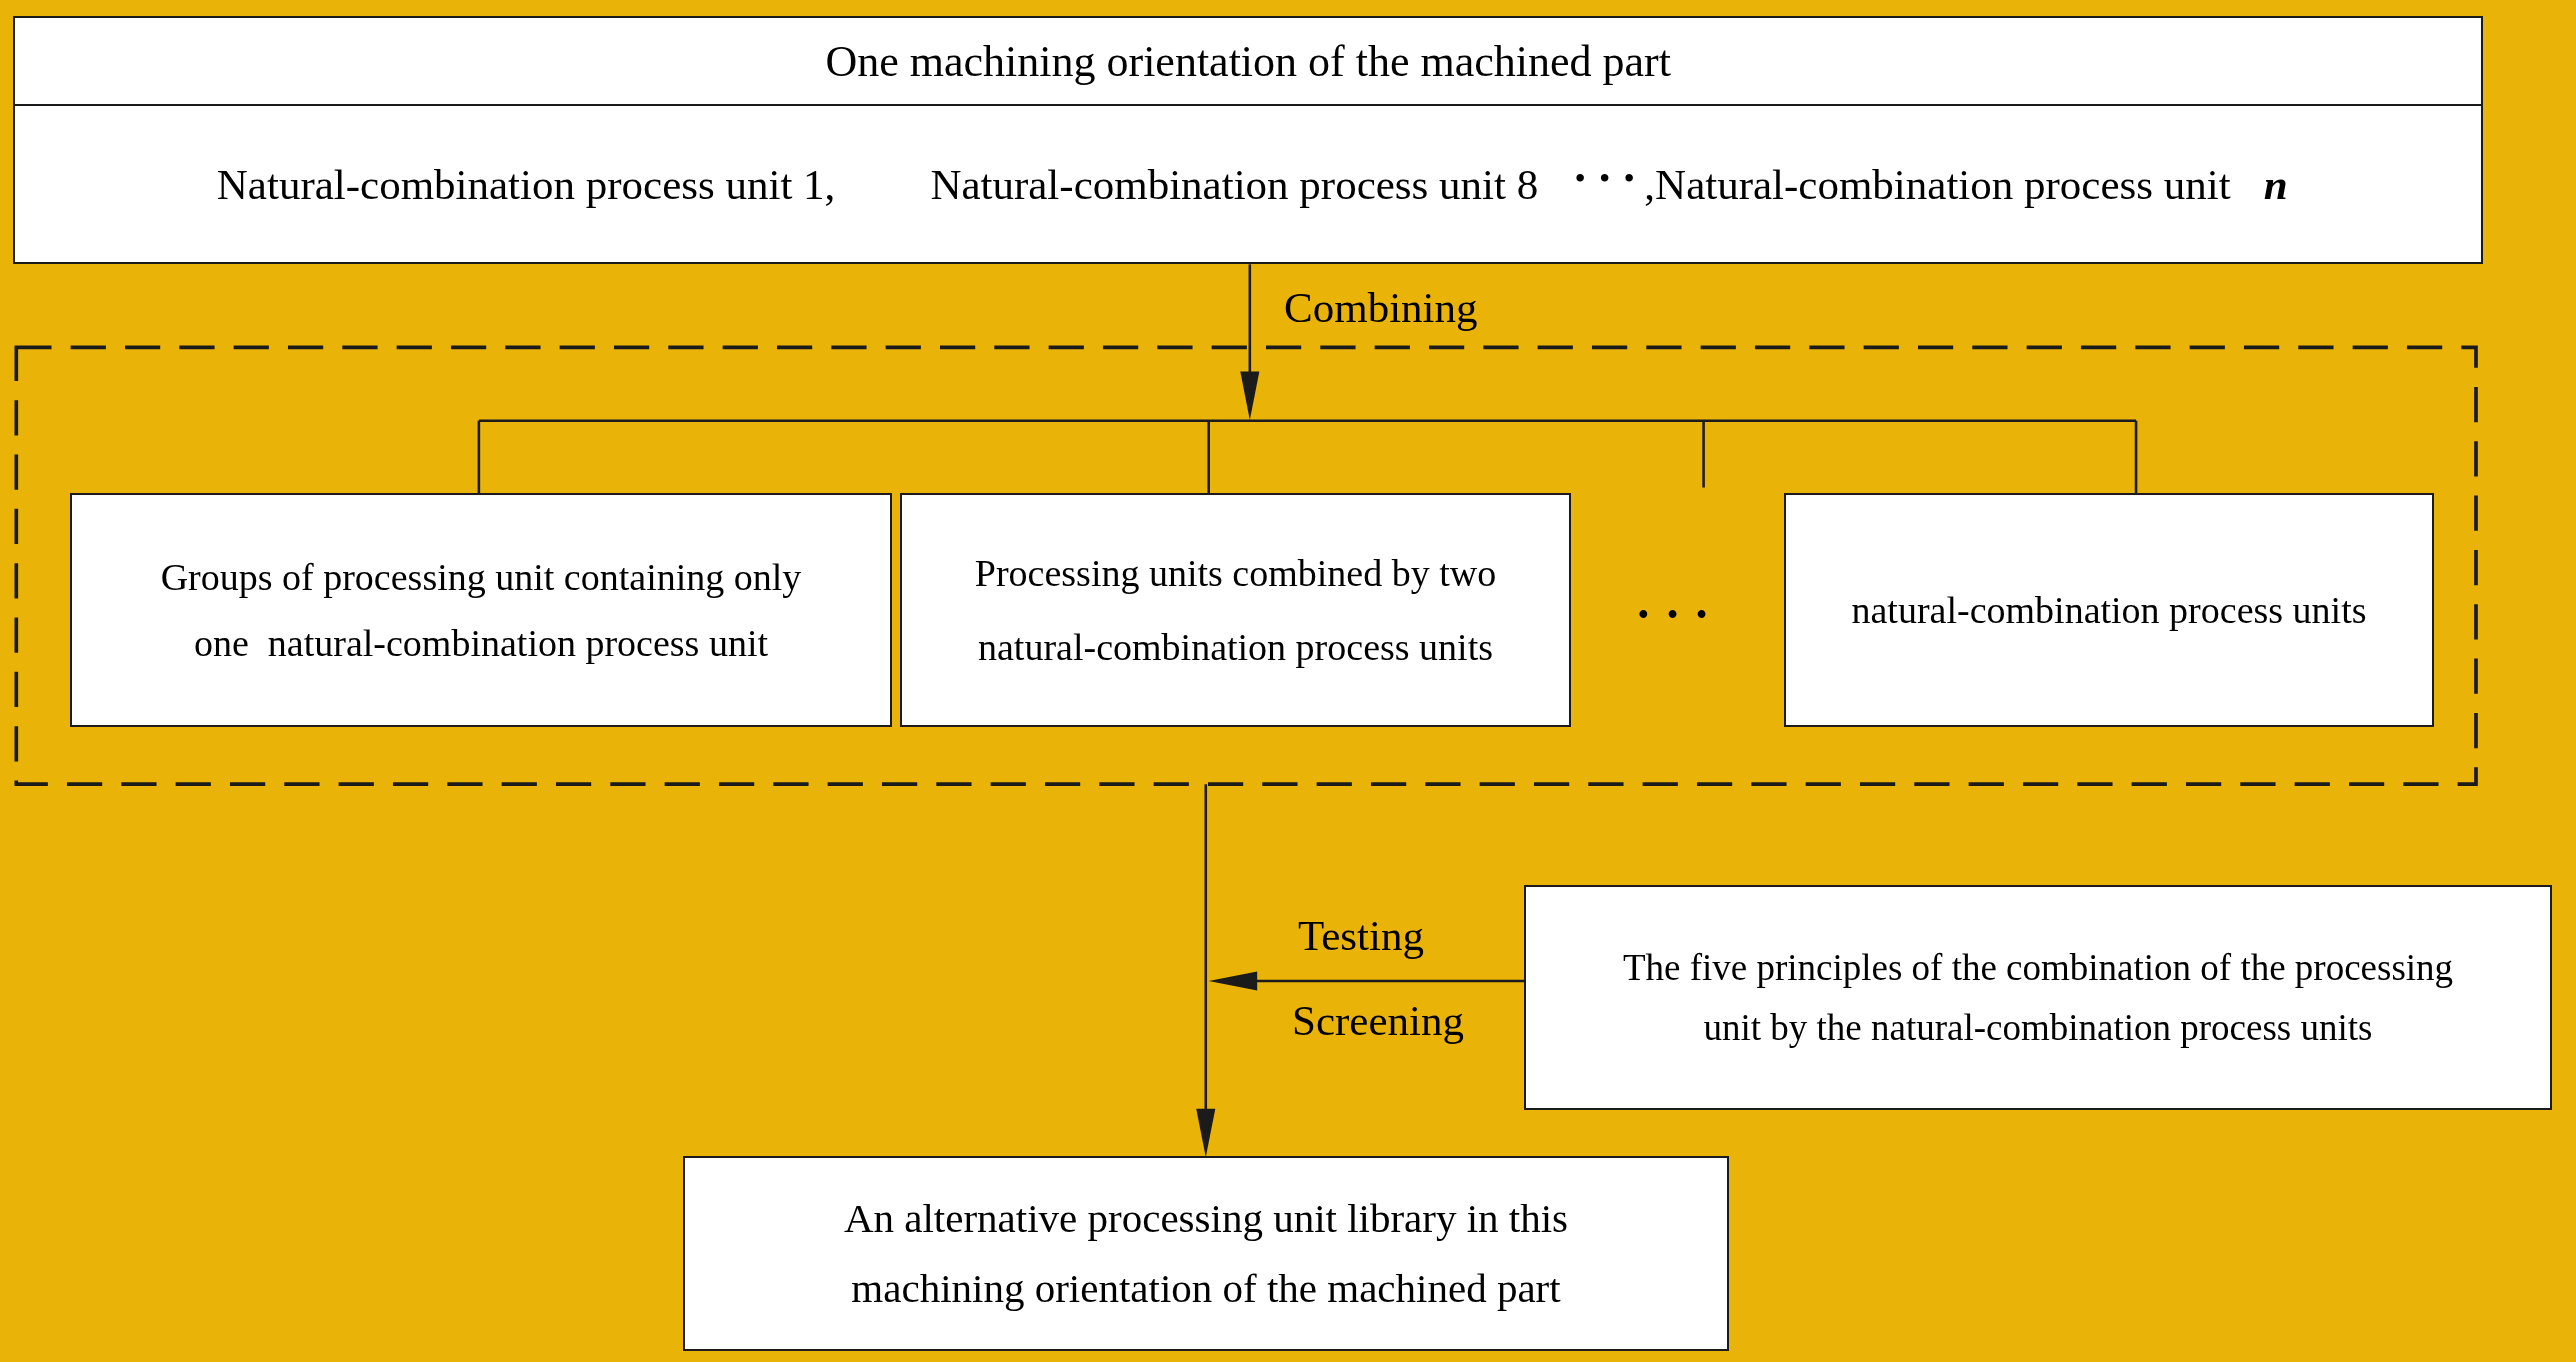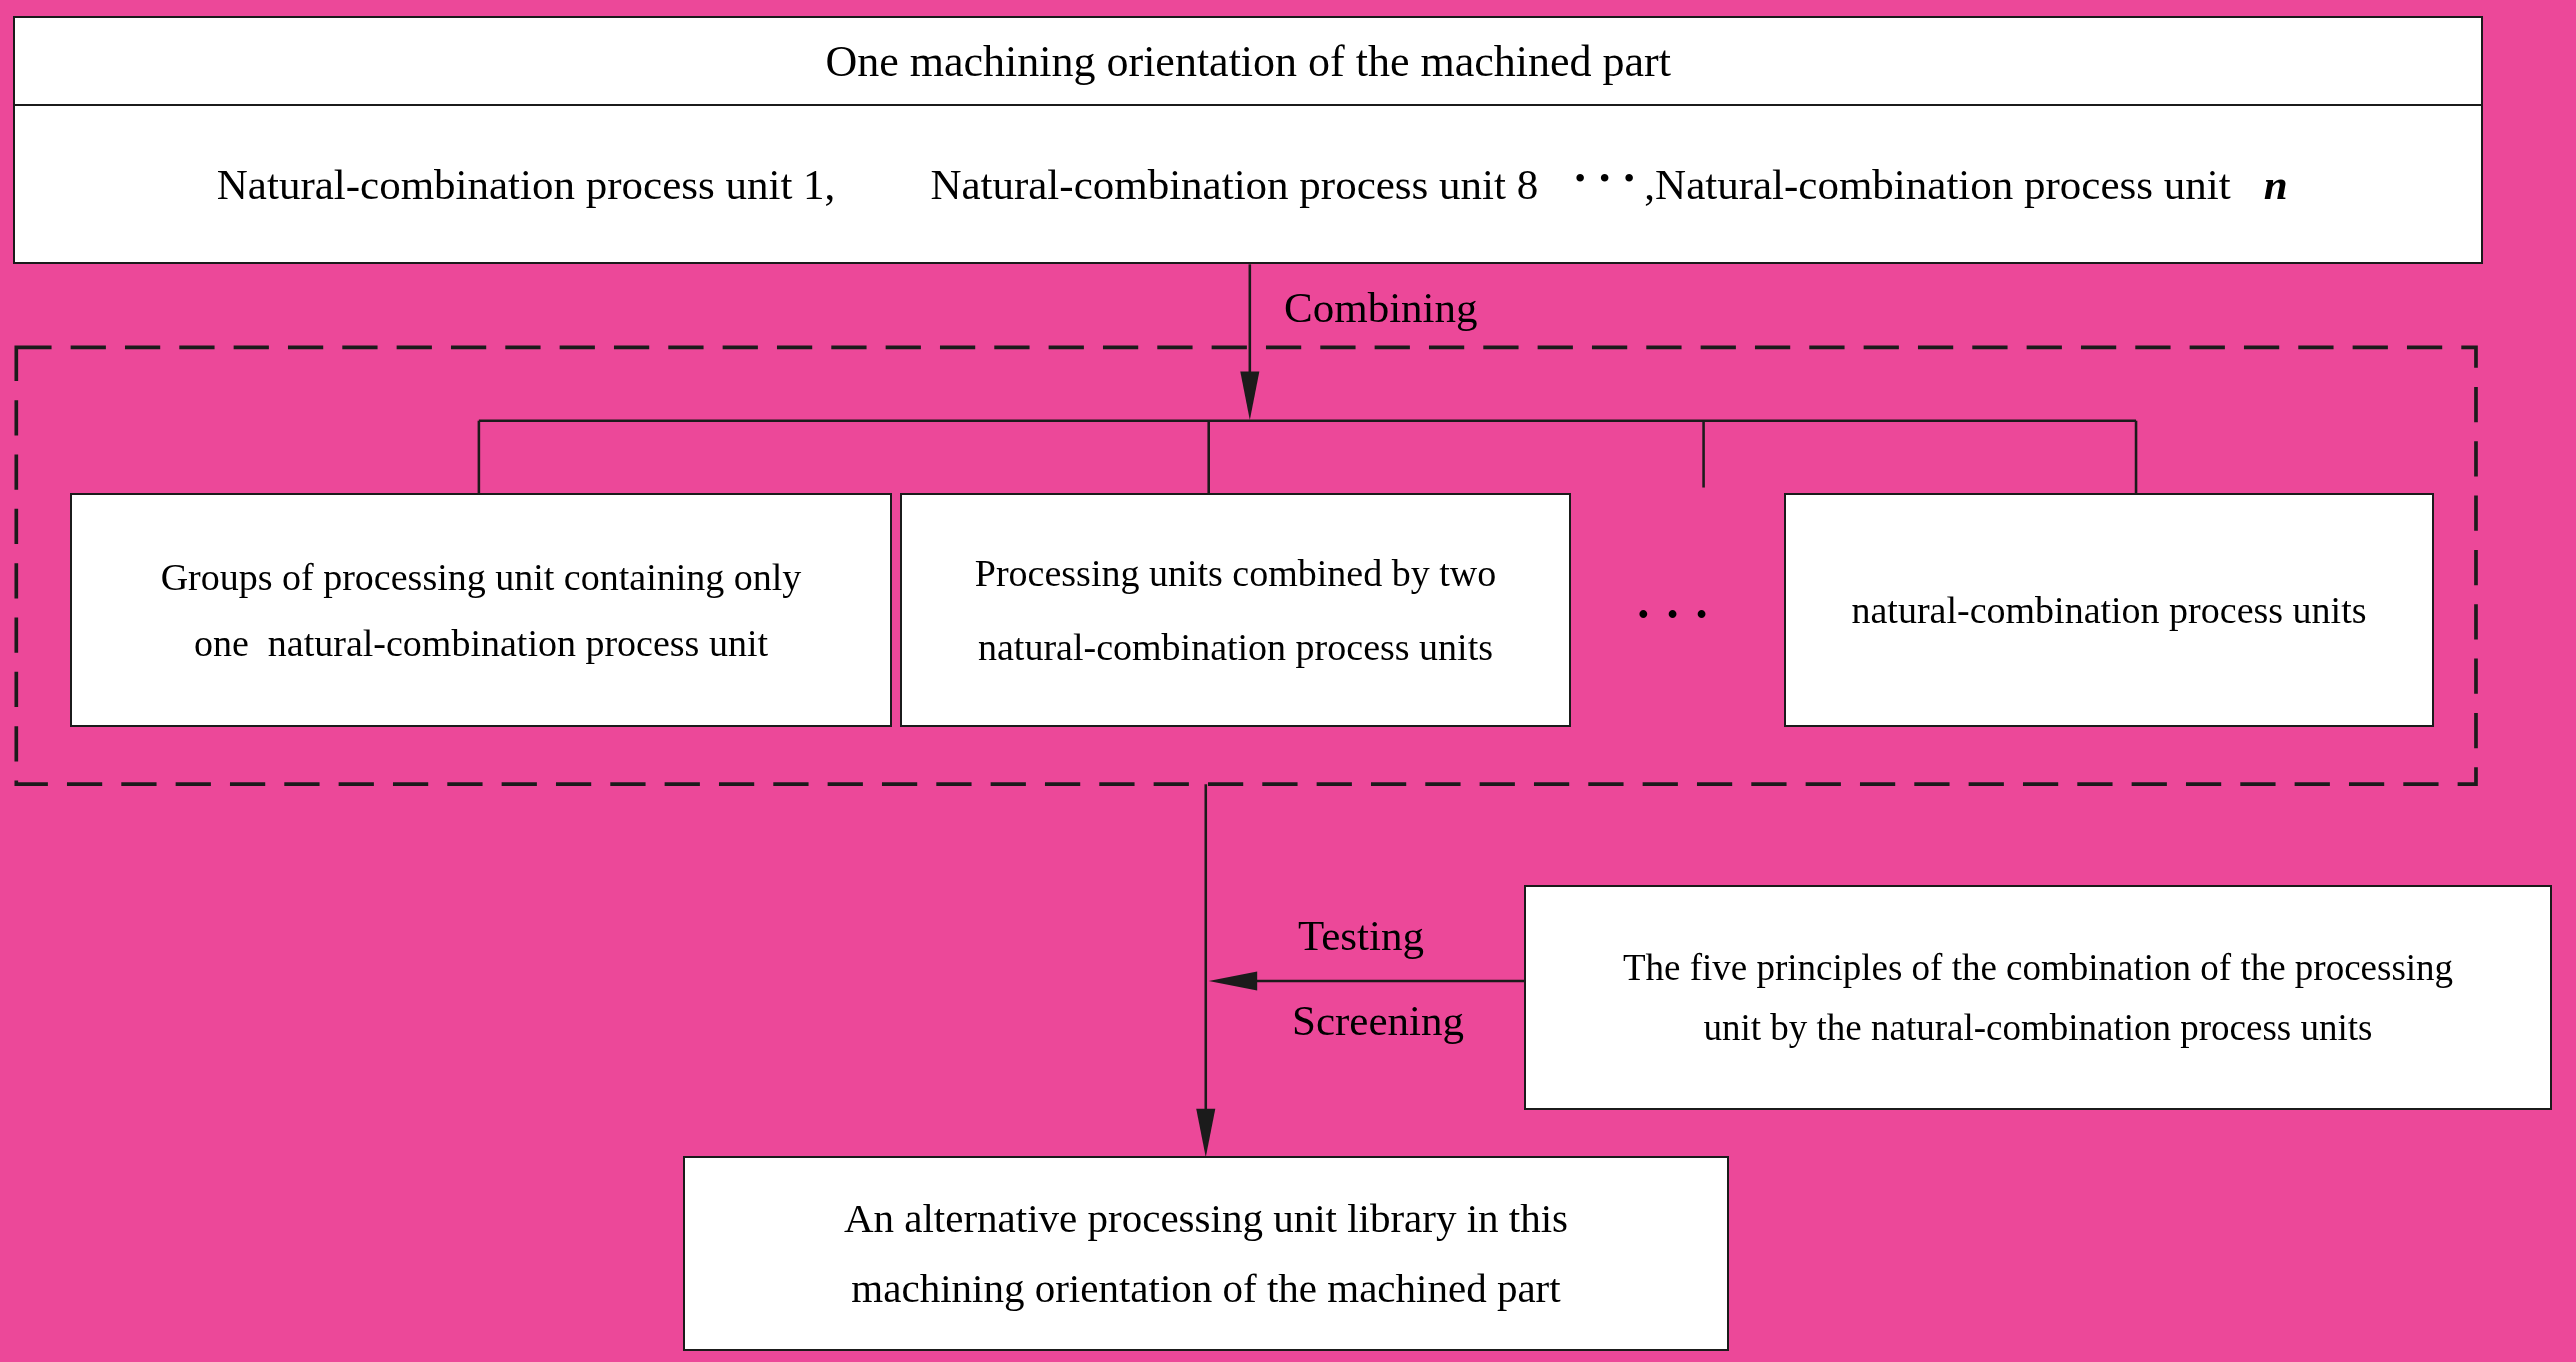--- a/index.html
+++ b/index.html
@@ -4,21 +4,21 @@
 <style>
   html, body {
     margin: 0;
     padding: 0;
     background: #ffffff;
   }
   .canvas {
     position: relative;
     width: 2576px;
     height: 1362px;
-    background: #ec4899;
+    background: #eab308;
     font-family: "Liberation Serif", serif;
     color: #000000;
     overflow: hidden;
   }
   svg.connectors {
     position: absolute;
     left: 0; top: 0;
     width: 2576px; height: 1362px;
   }
   svg.connectors line { stroke: #1b1b1b; stroke-width: 3.5; }

